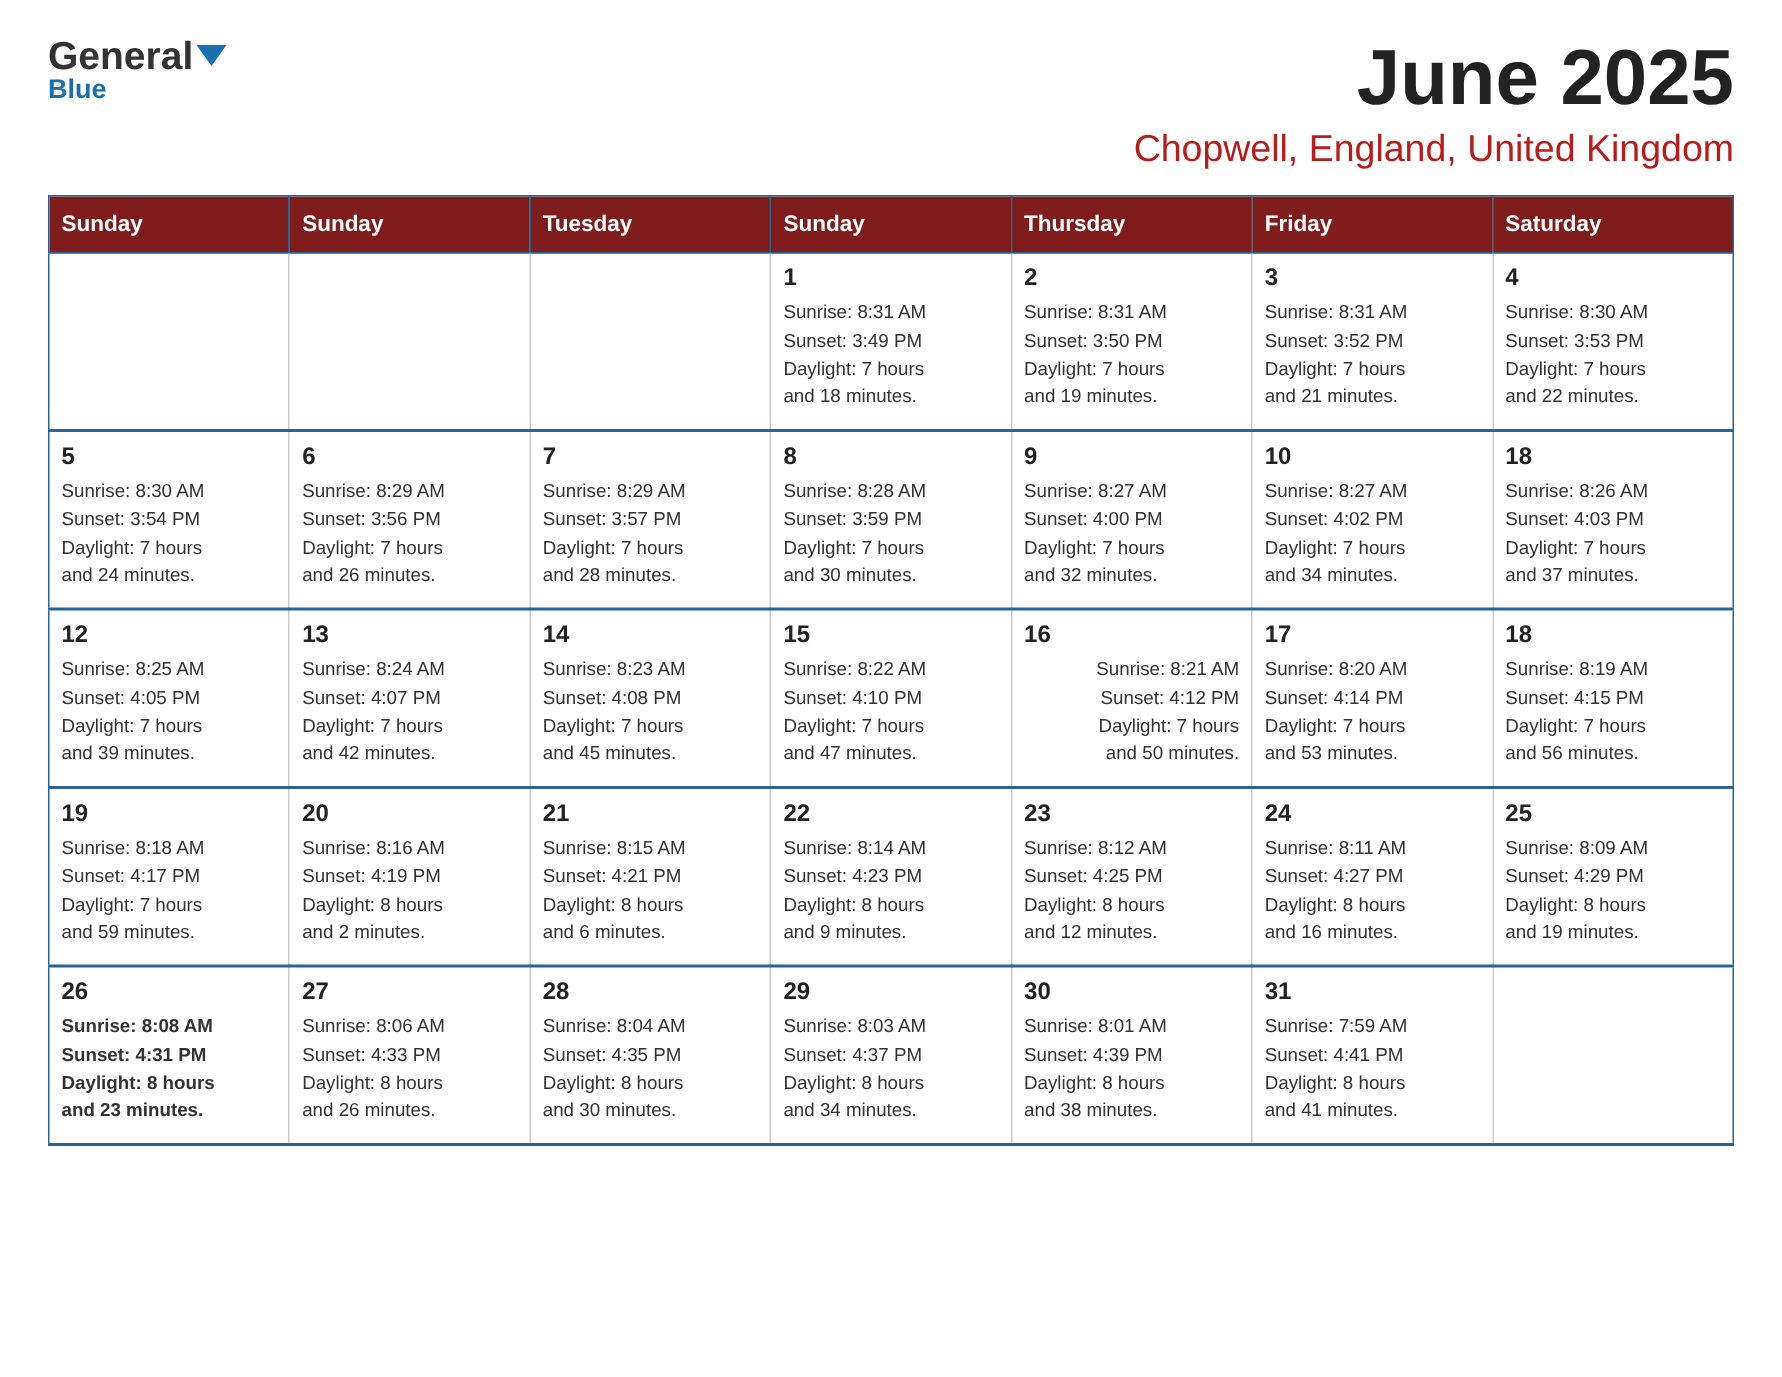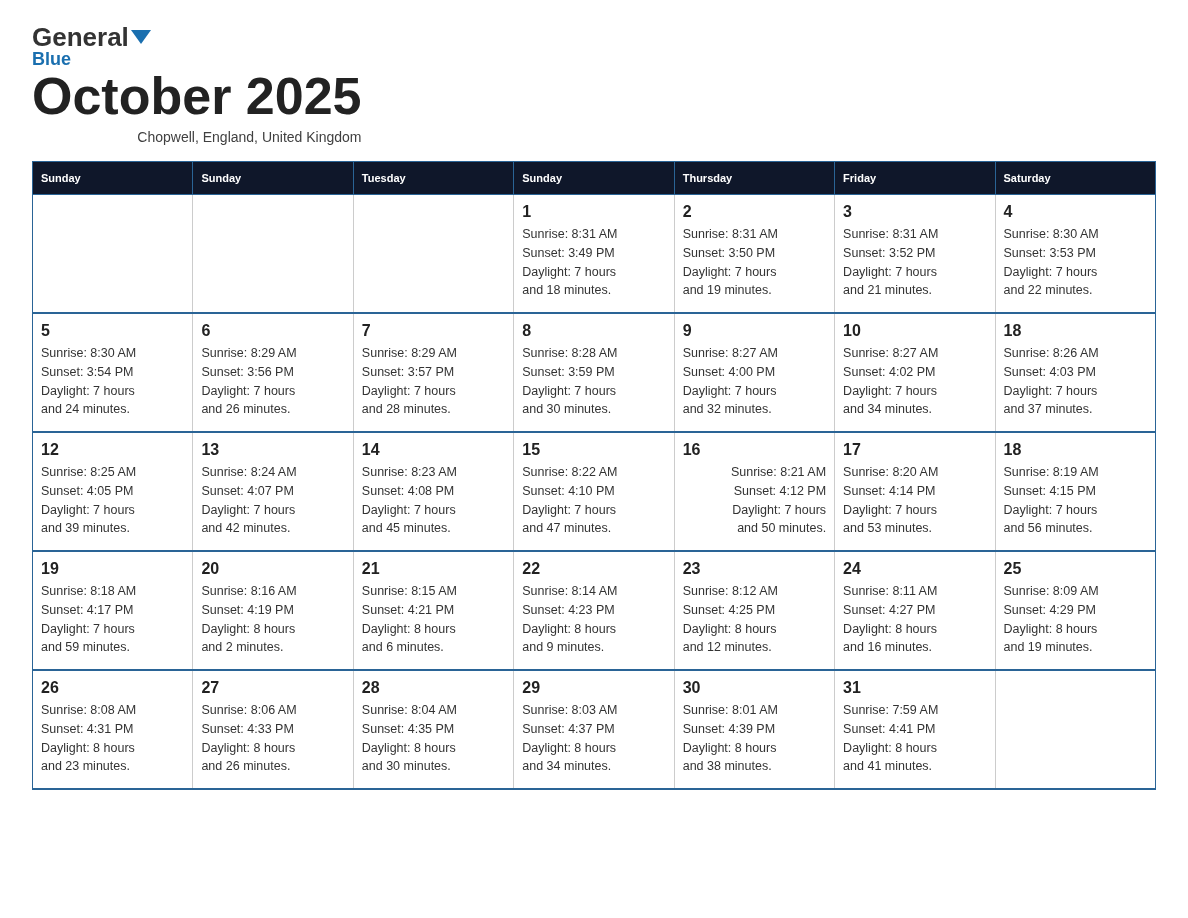--- a/index.html
+++ b/index.html
@@ -8,21 +8,20 @@
       background: #fff;
       padding: 24px 32px;
       width: 1188px;
       min-height: 918px;
     }
     .header {
       display: flex;
       justify-content: space-between;
       align-items: flex-start;
       margin-bottom: 16px;
-      flex-direction: column;
     }
     .logo {
       display: flex;
       flex-direction: column;
       align-items: flex-start;
     }
     .logo-text {
       font-size: 26px;
       font-weight: bold;
       color: #333;
@@ -41,34 +40,34 @@
     .title-block {
       text-align: right;
     }
     .title-block h1 {
       font-size: 52px;
       font-weight: bold;
       color: #222;
       line-height: 1.1;
     }
     .title-block h2 {
-      font-size: 14px;
+      font-size: 25px;
       font-weight: normal;
-      color: #404040;
+      color: #b91c1c;
       margin-top: 4px;
     }
     table {
       width: 100%;
       border-collapse: collapse;
       table-layout: fixed;
     }
     thead tr th {
-      background-color: #0f172a;
+      background-color: #7f1d1d;
       color: #fff;
-      font-size: 11px;
+      font-size: 15px;
       font-weight: bold;
       padding: 10px 8px;
       text-align: left;
       border: 1px solid #2a6496;
     }
     tbody tr {
       border-bottom: 2px solid #2a6496;
     }
     tbody tr td {
       vertical-align: top;
@@ -103,21 +102,21 @@
 
 <div class="header">
   <div class="logo">
     <div style="display:flex; align-items:center;">
       <span class="logo-text">General</span>
       <span class="logo-triangle"></span>
     </div>
     <span class="logo-text" style="color:#1a6faf; font-size:18px;">Blue</span>
   </div>
   <div class="title-block">
-    <h1>October 2025</h1>
+    <h1>June 2025</h1>
     <h2>Chopwell, England, United Kingdom</h2>
   </div>
 </div>
 
 <table>
   <thead>
     <tr>
     <th>Sunday</th>
         <th>Sunday</th>
         <th>Tuesday</th>
@@ -310,21 +309,21 @@
           <span class="day-number">25</span>
           <div class="day-info" style="white-space: pre-line;">Sunrise: 8:09 AM
 Sunset: 4:29 PM
 Daylight: 8 hours
 and 19 minutes.</div>
         </td>
       </tr>
       <tr>
         <td>
           <span class="day-number">26</span>
-          <div class="day-info" style="white-space: pre-line;">Sunrise: 8:08 AM
+          <div class="day-info" style="white-space: pre-line; font-weight: bold;">Sunrise: 8:08 AM
 Sunset: 4:31 PM
 Daylight: 8 hours
 and 23 minutes.</div>
         </td>
         <td>
           <span class="day-number">27</span>
           <div class="day-info" style="white-space: pre-line;">Sunrise: 8:06 AM
 Sunset: 4:33 PM
 Daylight: 8 hours
 and 26 minutes.</div>

